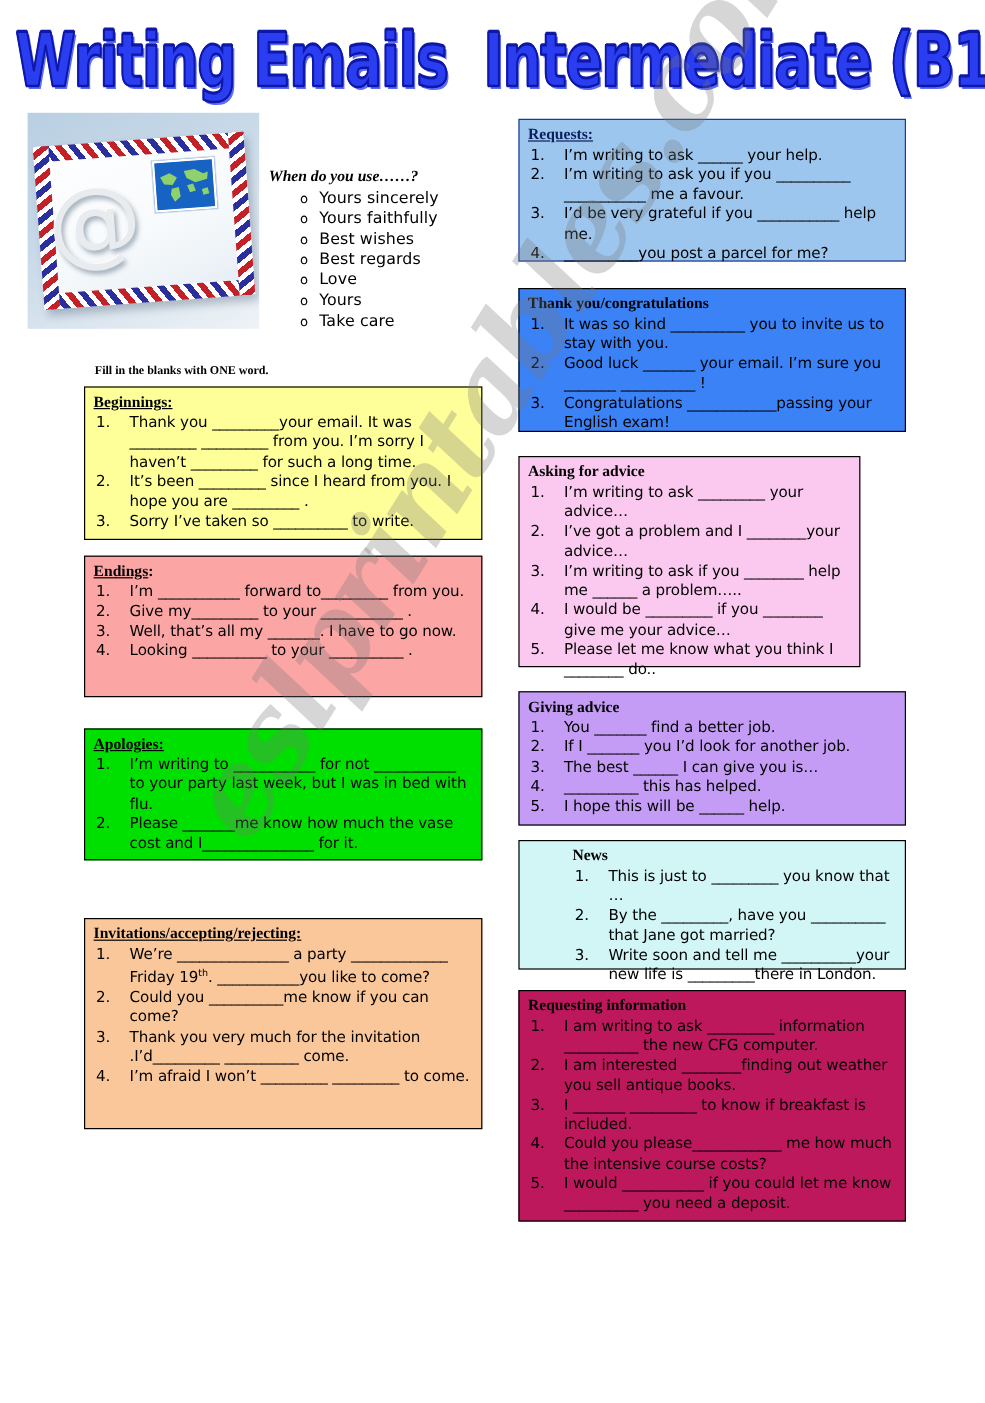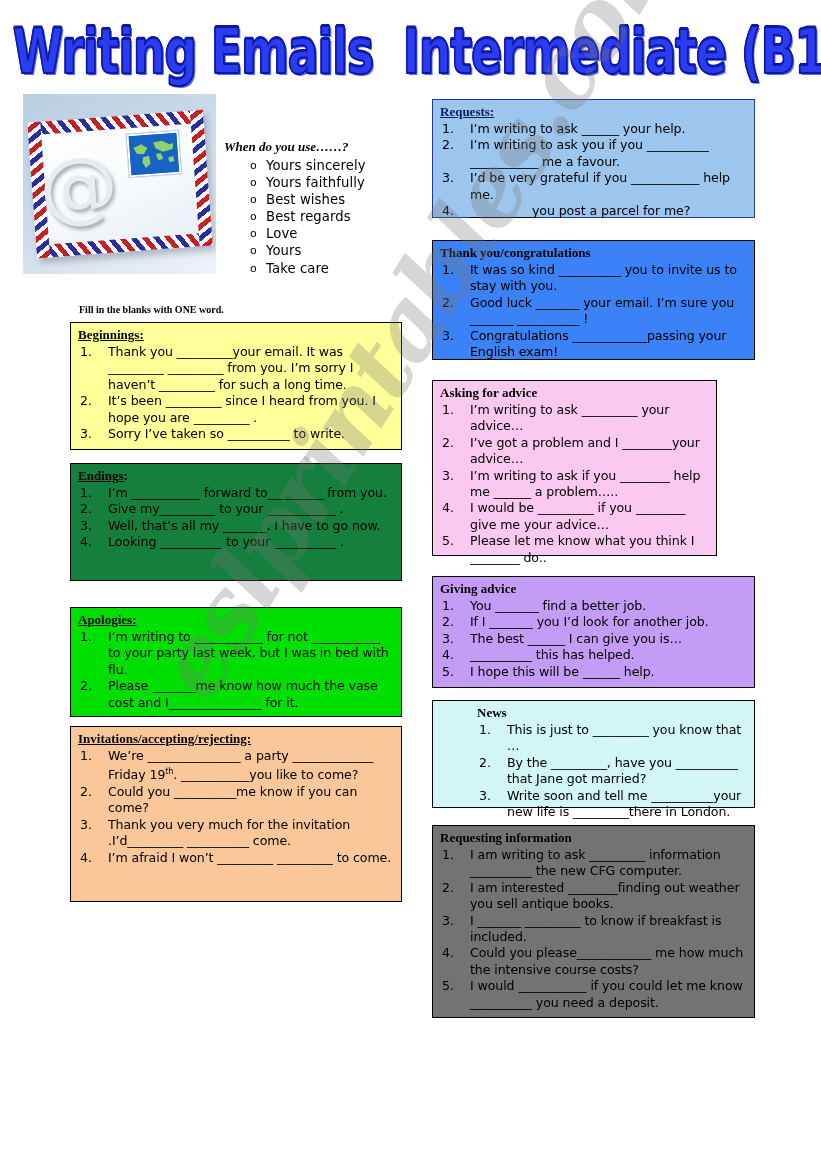--- a/index.html
+++ b/index.html
@@ -187,21 +187,21 @@
     width: 24px;
     font-family: "DejaVu Sans", sans-serif;
     font-size: 12.6px;
   }
   .qbox sup { font-size: 8px; vertical-align: super; }
 
   
   #box-beginnings  { left: 70px;  top: 322px; width: 332px; height: 128px; background: #ffff99; }
   #box-endings     { left: 70px;  top: 463px; width: 332px; height: 118px; background: #ff9cc8; }
   #box-apologies   { left: 70px;  top: 607px; width: 332px; height: 110px; background: #00e000; }
-  #box-invitations { left: 70px;  top: 726px; width: 332px; height: 176px; background: #fac79a; }
+  #box-invitations { left: 70px;  top: 765px; width: 332px; height: 176px; background: #fac79a; }
 
   
   #box-requests     { left: 432px; top: 99px;  width: 323px; height: 119px; background: #9dc6ef; border-color: #1f3a93; }
   #box-thanks       { left: 432px; top: 240px; width: 323px; height: 120px; background: #d2f5f5; }
   #box-asking       { left: 432px; top: 380px; width: 285px; height: 176px; background: #fbc9f0; }
   #box-giving       { left: 432px; top: 576px; width: 323px; height: 112px; background: #c49cf5; }
   #box-news         { left: 432px; top: 700px; width: 323px; height: 108px; background: #d2f5f5; padding-left: 44px; }
   #box-requesting   { left: 432px; top: 825px; width: 323px; height: 193px; background: #ccf58c; }
 
   
@@ -269,21 +269,21 @@
 
 <div class="qbox" id="box-beginnings" style="background: rgb(255, 255, 153);">
   <div class="box-title underlined">Beginnings:</div>
   <ol>
     <li>Thank you _________your email. It was _________ _________ from you. I’m sorry I haven’t _________ for such a long time.</li>
     <li>It’s been _________ since I  heard from you. I hope you are _________ .</li>
     <li>Sorry I’ve taken so __________ to write.</li>
   </ol>
 </div>
 
-<div class="qbox" id="box-endings" style="background: #15803d;">
+<div class="qbox" id="box-endings" style="background: #fca5a5;">
   <div class="box-title"><span style="text-decoration:underline">Endings</span>:</div>
   <ol>
     <li>I’m ___________ forward to_________ from you.</li>
     <li>Give my_________ to your ___________ .</li>
     <li>Well, that’s all my _______. I have to go now.</li>
     <li>Looking __________ to your __________ .</li>
   </ol>
 </div>
 
 <div class="qbox" id="box-apologies" style="background: rgb(0, 224, 0);">
@@ -347,21 +347,21 @@
 
 <div class="qbox" id="box-news" style="background: rgb(210, 245, 245);">
   <div class="box-title">News</div>
   <ol>
     <li>This is just to _________ you know that …</li>
     <li>By the _________, have you __________ that Jane got married?</li>
     <li>Write soon and tell me __________your new life is _________there in London.</li>
   </ol>
 </div>
 
-<div class="qbox" id="box-requesting" style="background: #737373;">
+<div class="qbox" id="box-requesting" style="background: #be185d;">
   <div class="box-title">Requesting information</div>
   <ol>
     <li>I am writing to ask _________  information __________ the new CFG computer.</li>
     <li>I am interested ________finding out weather you sell antique books.</li>
     <li>I _______  _________ to know if breakfast is included.</li>
     <li>Could you please____________ me how much the intensive course costs?</li>
     <li>I would ___________ if you could let me know __________ you need a deposit.</li>
   </ol>
 </div>
 

